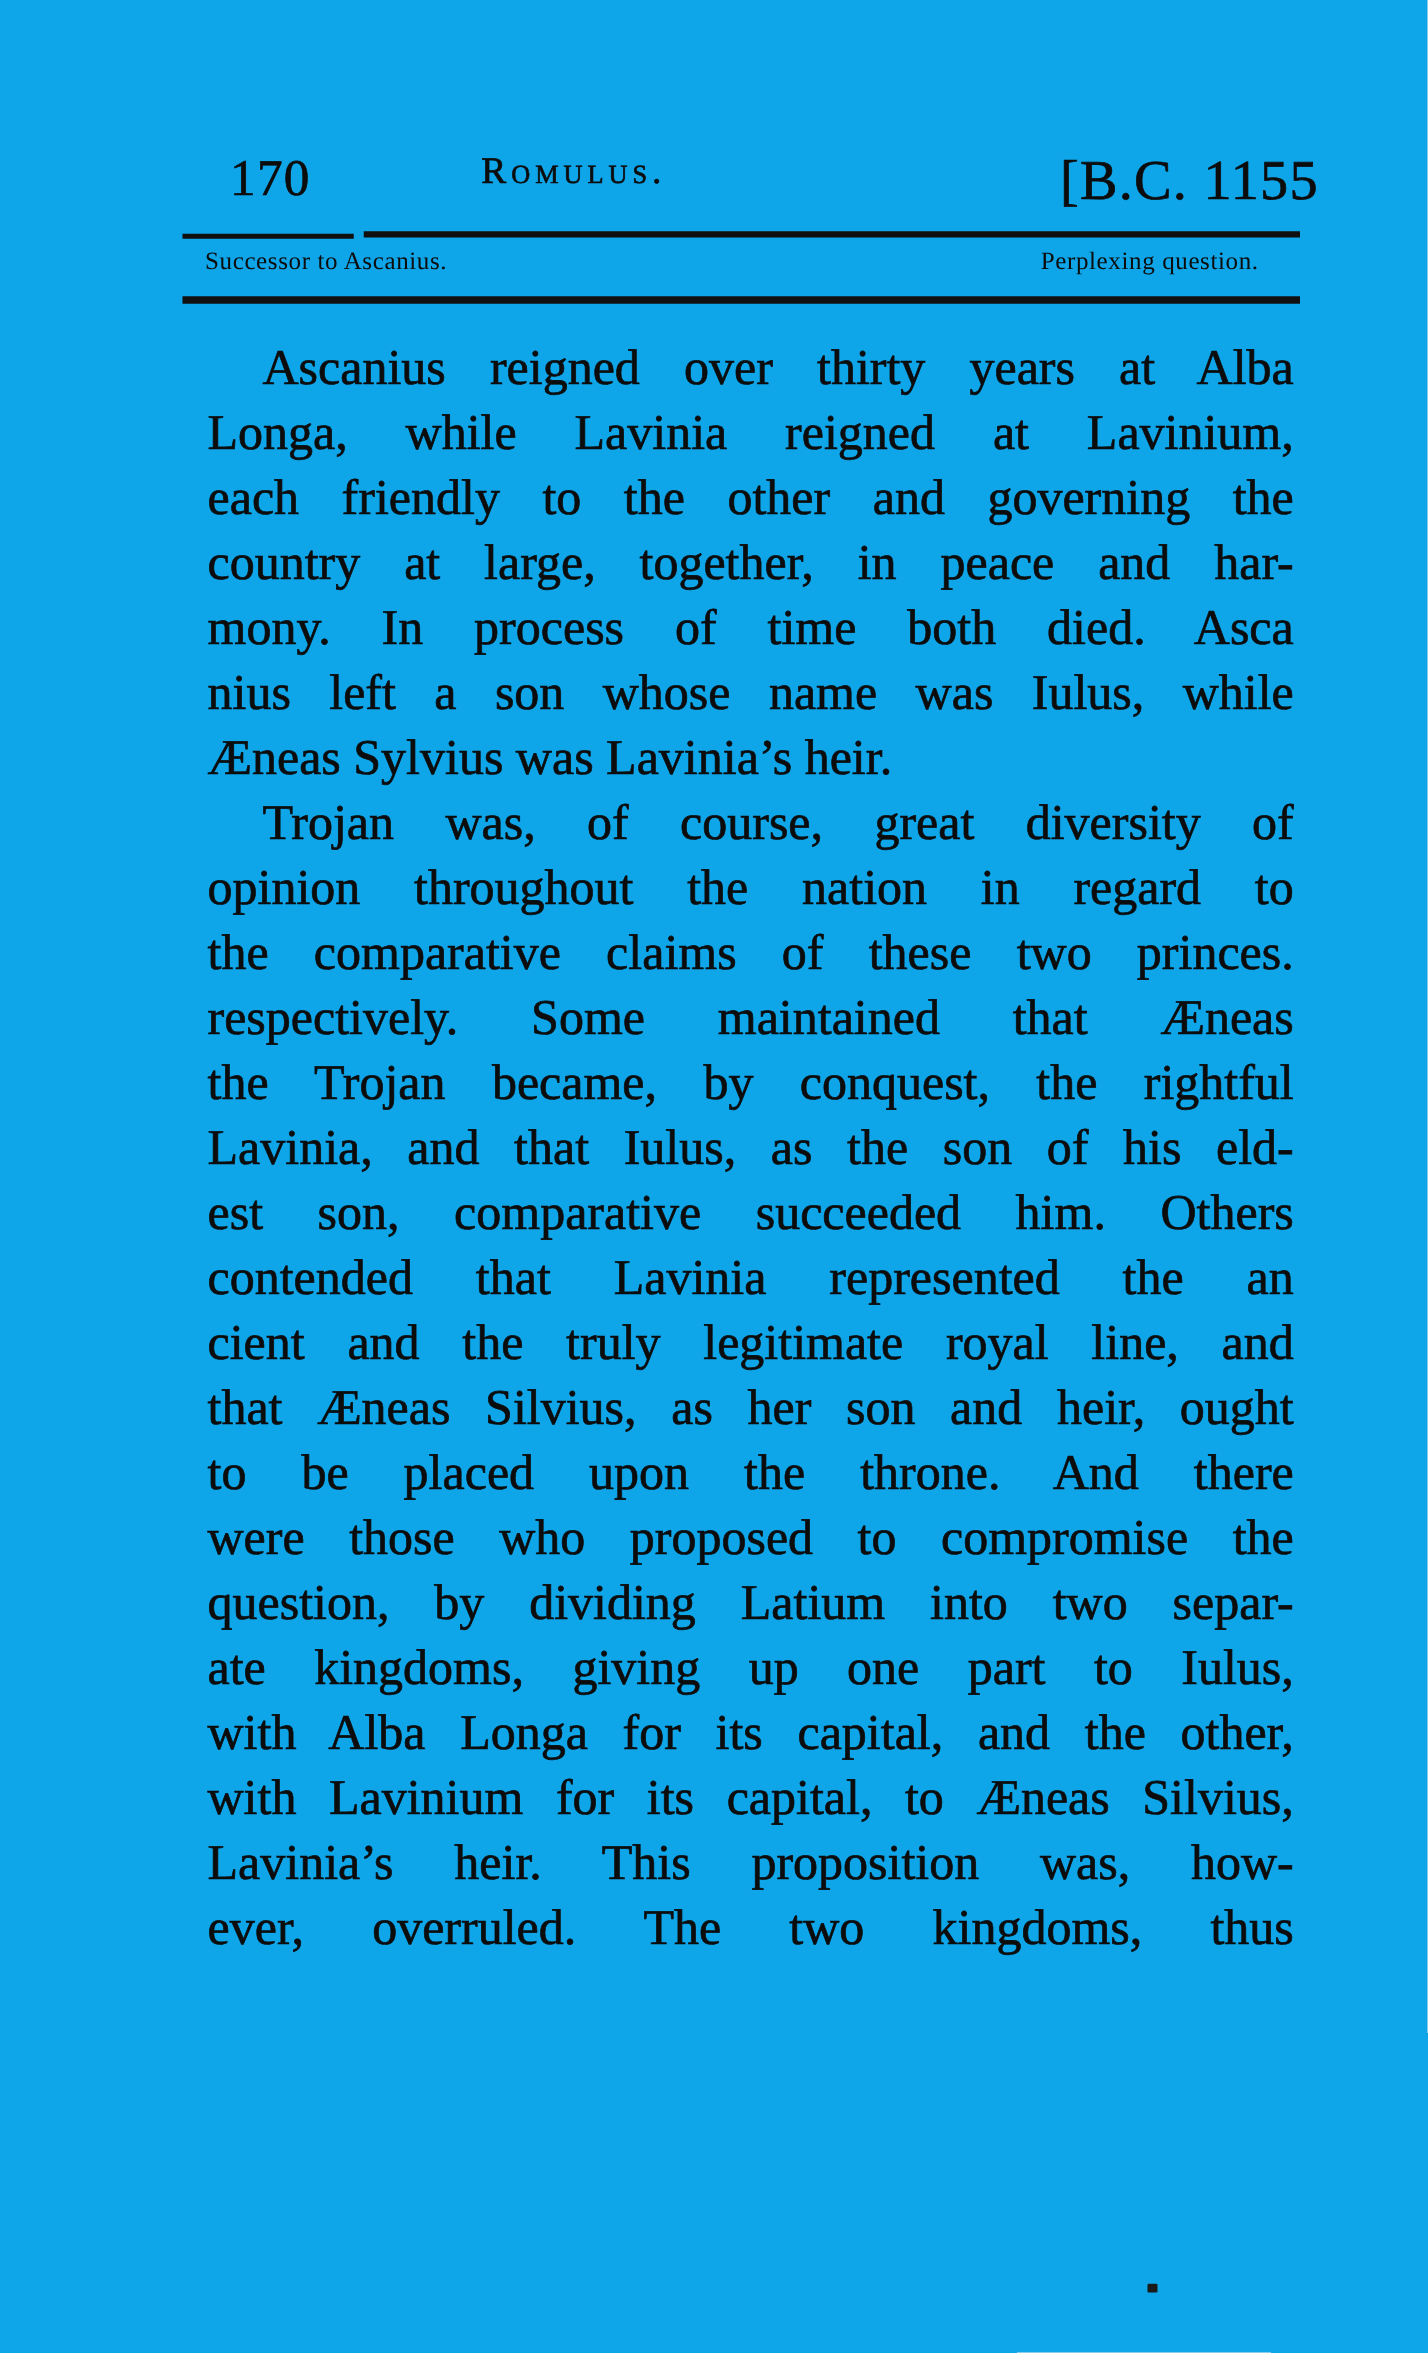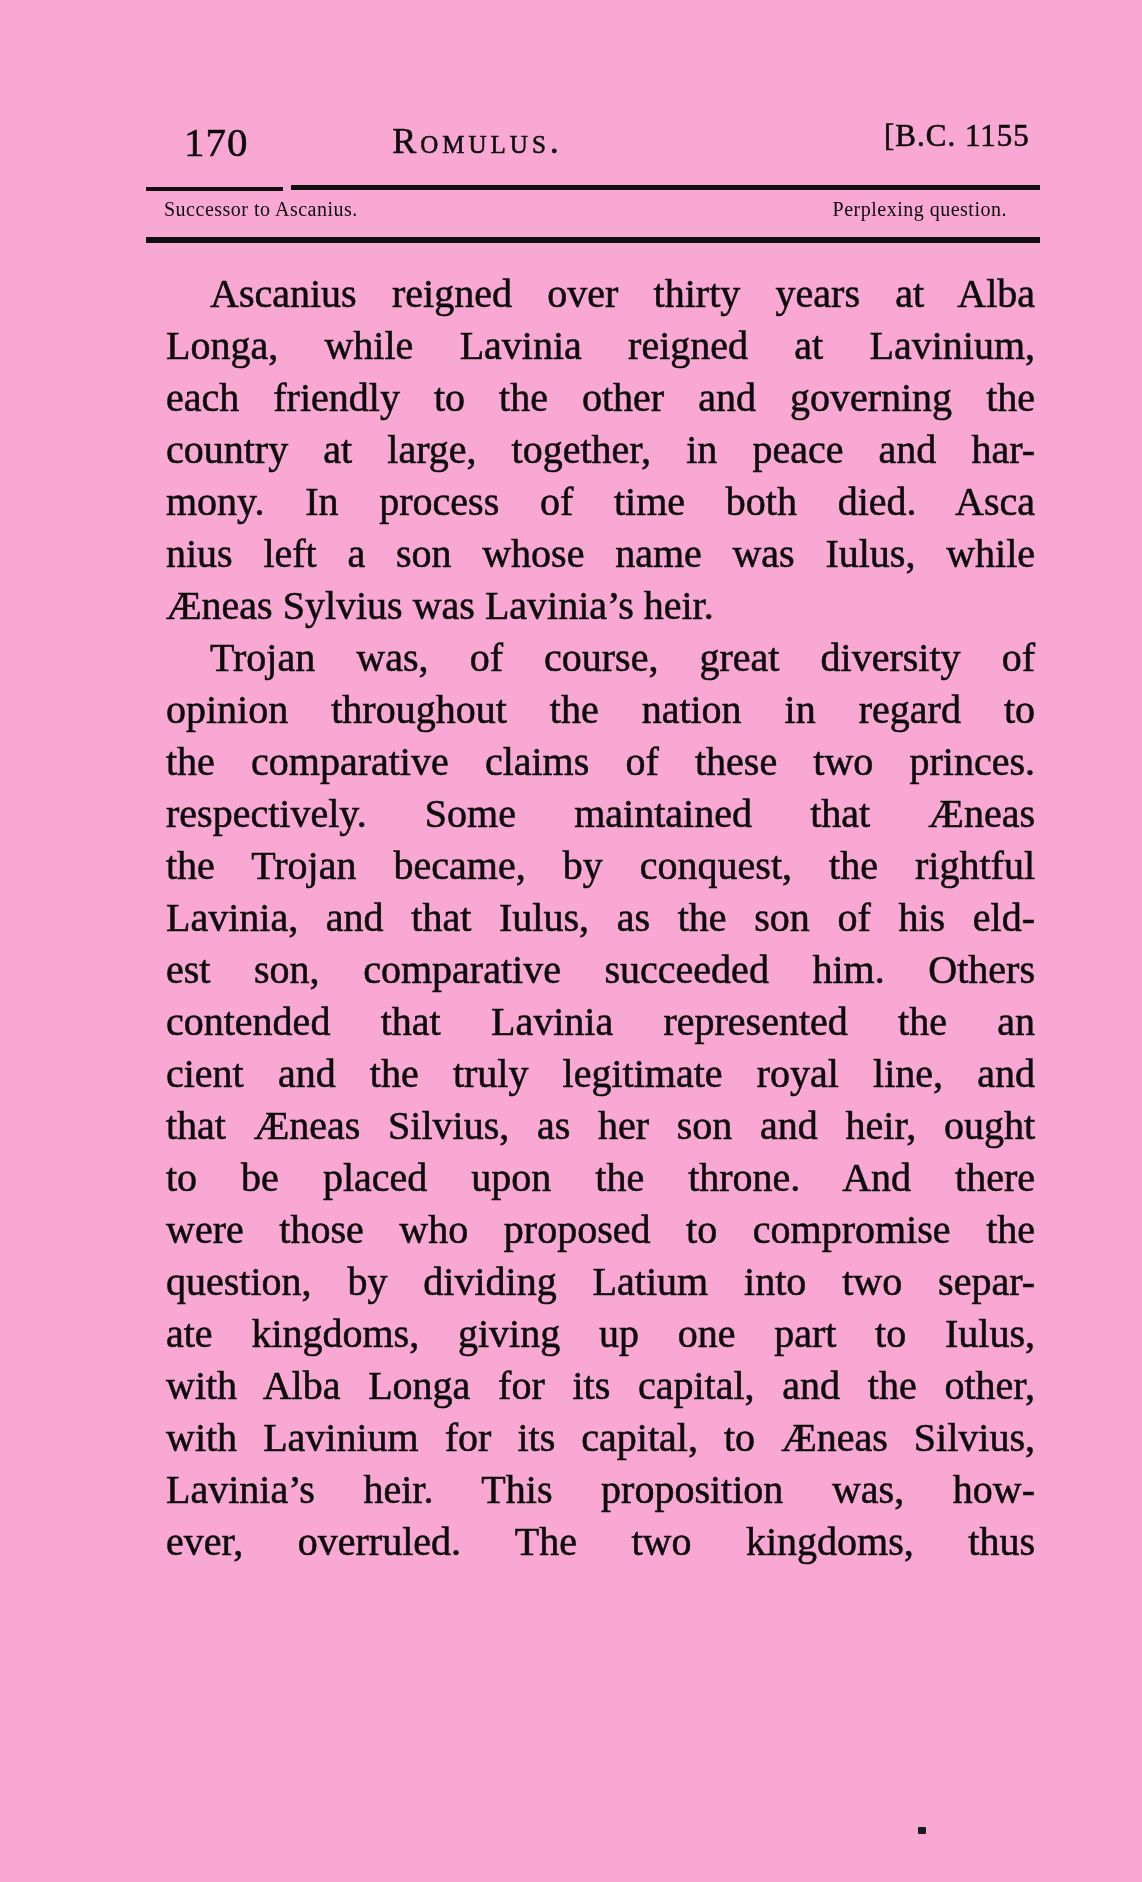--- a/index.html
+++ b/index.html
@@ -5,21 +5,21 @@
   html, body {
     margin: 0;
     padding: 0;
     background: #e9e9e9;
   }
   .page {
     position: relative;
     width: 1142px;
     height: 1882px;
     margin: 0 auto;
-    background: #f9a8d4;
+    background: #0ea5e9;
     color: #0c0c0c;
     font-family: "Liberation Serif", "DejaVu Serif", serif;
     overflow: hidden;
   }
   .ink {
     -webkit-text-stroke: 0.55px currentColor;
   }
 
   
   .page-number {
@@ -27,30 +27,30 @@
     left: 184px;
     top: 118px;
     font-size: 41px;
     letter-spacing: 1px;
   }
   .running-title {
     position: absolute;
     left: 385px;
     top: 120px;
     width: 185px;
-    text-align: center;
-    font-size: 36px;
+    text-align: left;
+    font-size: 30px;
     font-variant: small-caps;
     letter-spacing: 4px;
   }
   .date-note {
     position: absolute;
-    left: 884px;
+    left: 848px;
     top: 118px;
-    font-size: 31px;
+    font-size: 45px;
     letter-spacing: 1px;
   }
 
   
   .rule {
     position: absolute;
     background: #101010;
   }
   .rule-top-left   { left: 146px;  top: 187px; width: 137px; height: 4px; }
   .rule-top-right  { left: 291px;  top: 185px; width: 749px; height: 5px; }

